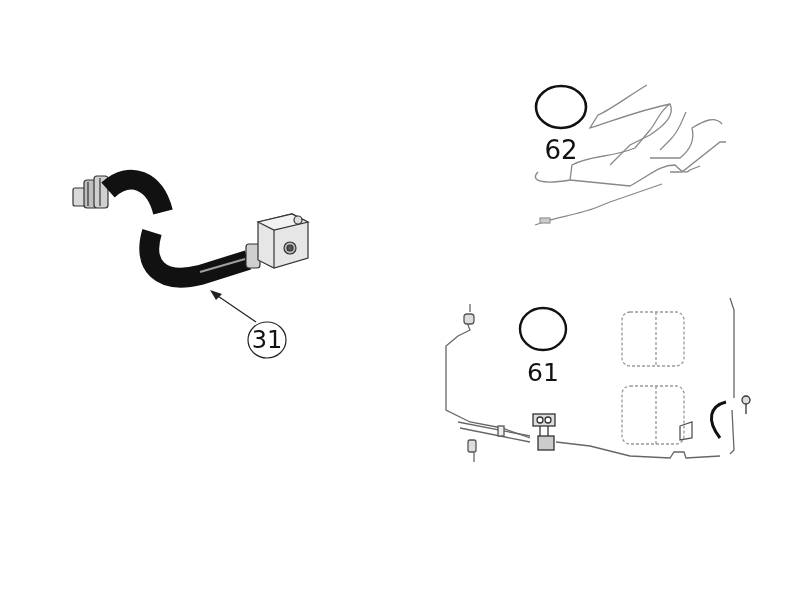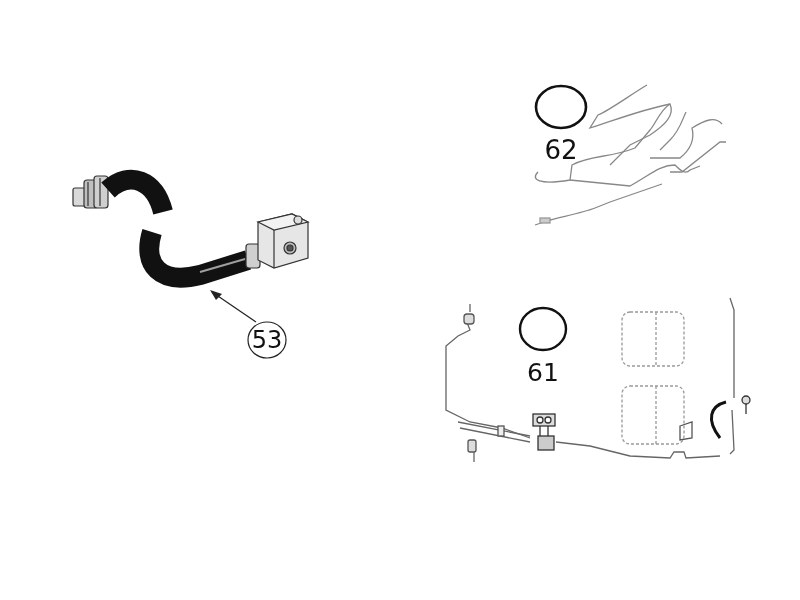--- a/index.html
+++ b/index.html
@@ -40,21 +40,21 @@
 
     <line x1="196" y1="162" x2="152" y2="132" stroke="#222" stroke-width="1.2"></line>
     <polygon points="150,130 162,134 156,140" fill="#222"></polygon>
   </svg>
 </div>
 
 <div class="part" style="left:245px; top:318px; width:46px; height:44px;">
   <svg width="46" height="44" viewBox="0 0 46 44">
     <ellipse cx="22" cy="22" rx="19" ry="18" fill="#fff" stroke="#222" stroke-width="1.2"></ellipse>
   </svg>
-  <span class="callout-text" style="position:absolute; left:0; top:8px; width:44px; text-align:center; font-size:24px; color:#111;">53</span>
+  <span class="callout-text" style="position:absolute; left:0; top:8px; width:44px; text-align:center; font-size:24px; color:#111;">31</span>
 </div>
 
 <div class="part" style="left:510px; top:80px; width:230px; height:160px;">
   <svg width="230" height="160" viewBox="0 0 230 160" fill="none" stroke="#888" stroke-width="1.3">
     <path d="M137 5 C 120 15, 100 30, 88 35 L 80 48 C 100 42, 130 30, 160 24 C 165 35, 155 45, 140 55 L 120 65 L 100 85"></path>
     <path d="M28 92 C 20 100, 30 105, 60 100 L 62 85 C 80 75, 100 78, 125 68 L 140 50 C 145 45, 150 30, 160 24"></path>
     <path d="M60 100 L 120 106 C 140 95, 150 85, 165 85 C 170 90, 175 95, 180 90 L 190 86"></path>
     <path d="M150 70 L 160 60 C 170 50, 172 40, 176 32"></path>
     <path d="M140 78 L 170 78 C 180 70, 185 60, 182 48 C 195 40, 205 36, 212 44"></path>
     <path d="M160 92 L 172 92 L 210 62 L 216 62"></path>

